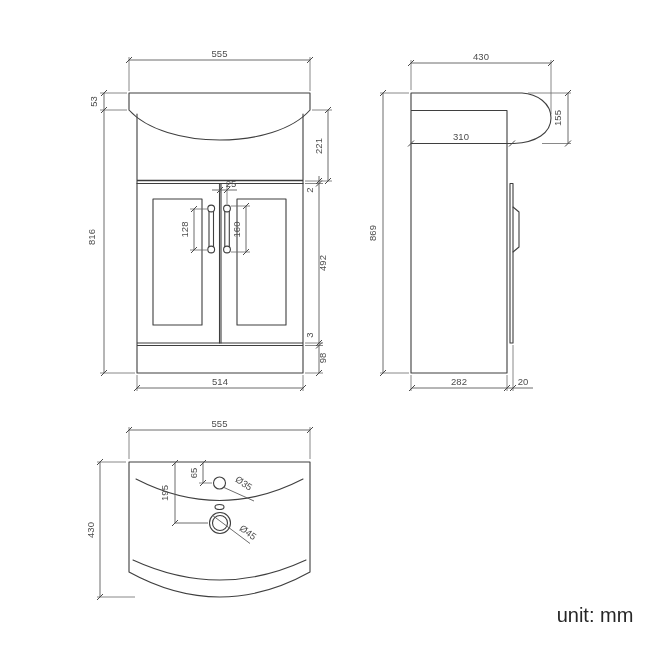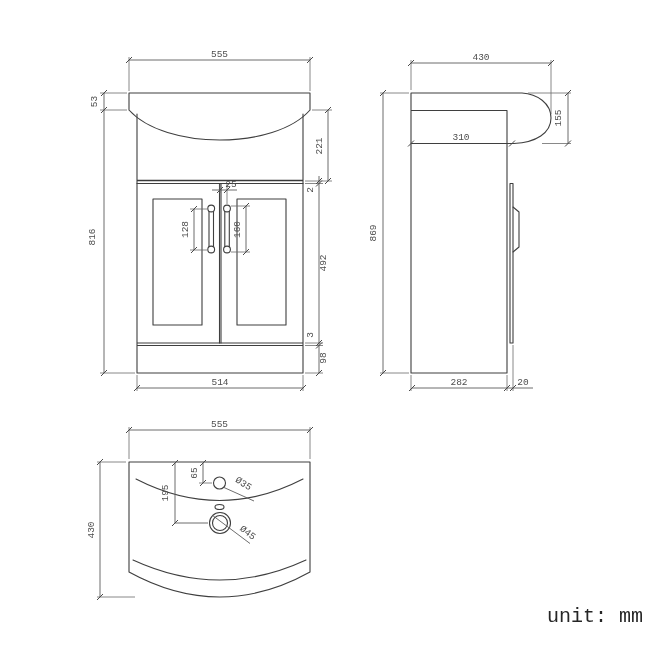--- a/index.html
+++ b/index.html
@@ -1,18 +1,18 @@
 <!DOCTYPE html>
 <html><head>
 <meta charset="utf-8">
 <style>
   html,body{margin:0;padding:0;background:#ffffff;}
   .canvas{
     position:relative;width:650px;height:650px;background:#ffffff;overflow:hidden;
-    font-family:Liberation Mono, monospace;
+    font-family:Liberation Sans, sans-serif;
   }
   svg{position:absolute;left:0;top:0;}
   .outline{stroke:#3f3f3f;stroke-width:1.1;fill:none;stroke-linecap:round;stroke-linejoin:round;}
   .outline-bold{stroke:#3a3a3a;stroke-width:1.5;fill:none;}
   .extline{stroke:#6b6b6b;stroke-width:0.8;fill:none;}
   .dimline{stroke:#5c5c5c;stroke-width:0.9;fill:none;}
   .tick{stroke:#4a4a4a;stroke-width:1;fill:none;}
   .dimtext{font-size:9.5px;fill:#4d4d4d;}
   .unit-label{font-size:20px;fill:#262626;}
   .fill-white{fill:#ffffff;}

